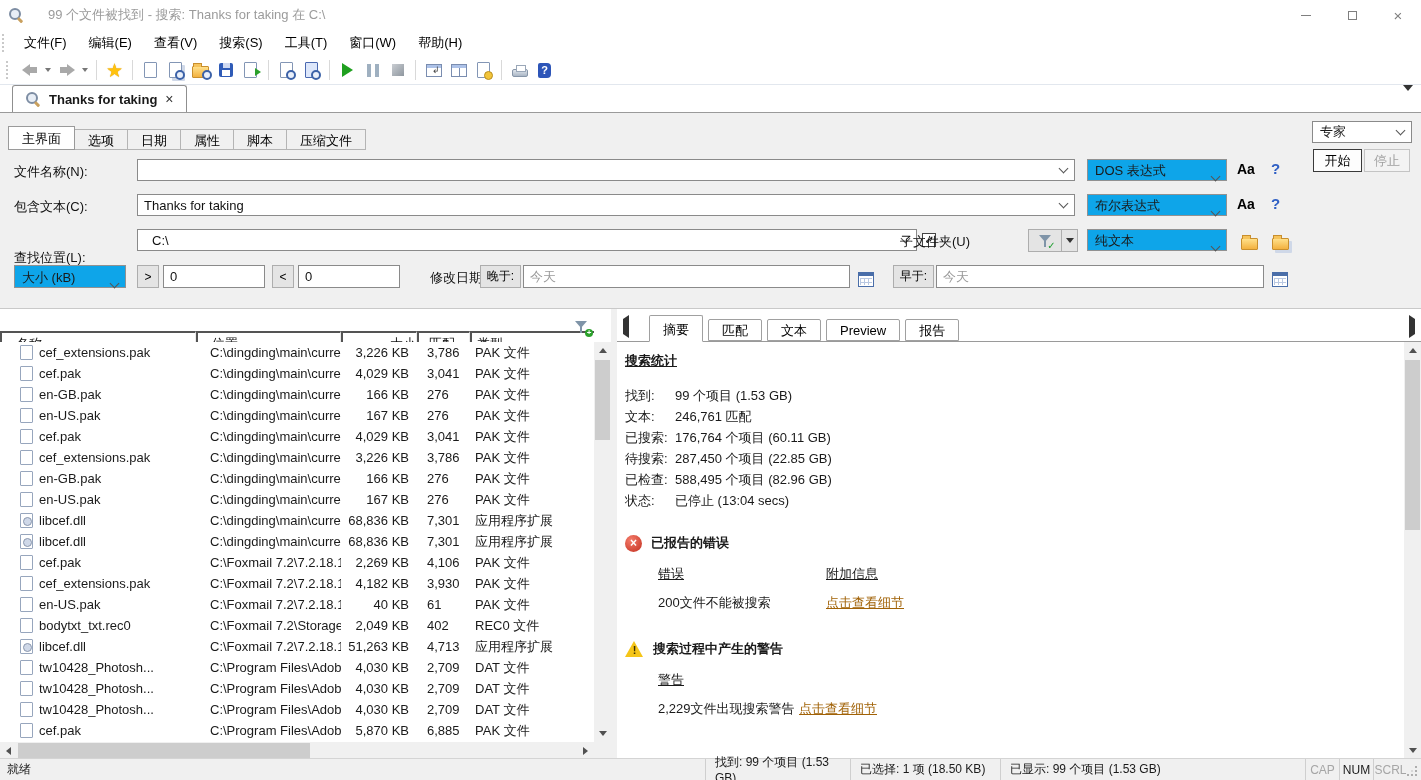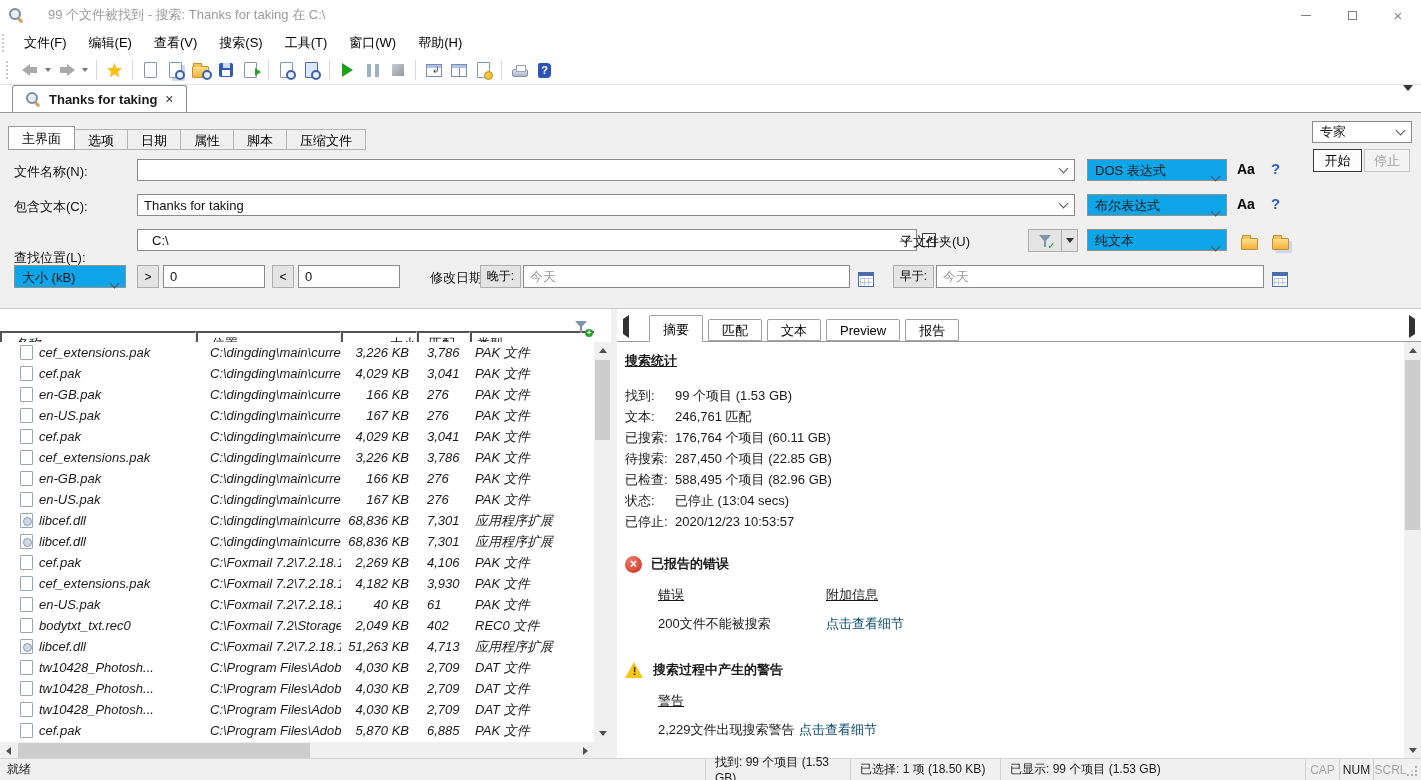--- a/index.html
+++ b/index.html
@@ -101,21 +101,21 @@
   .splitter { position:absolute; left:611px; top:0; width:6px; height:450px; background:#f0f0f0; }
   .rheader { position:absolute; left:0; top:6px; width:594px; height:27px; display:grid;
     grid-template-columns:196px 145px 76px 53px 1fr; border-bottom:1px solid #e3e3e3; background:#fff; align-items:center;margin-top:16px; }
   .hcell { height:100%; display:flex; align-items:center; border-right:1px solid #ececec; font-size:13px; color:#111; background:none; }
   .hcell.c-name { padding-left:14px; }
   .hcell.c-loc  { padding-left:14px; }
   .hcell.c-size { justify-content:flex-end; }
   .hcell.c-match{ padding-left:10px; }
   .hcell.c-type { padding-left:5px; border-right:none; justify-content:space-between; padding-right:5px; }
   .rows { position:absolute; left:0; top:33px; width:594px; bottom:17px; overflow:hidden; }
-  .rrow { height:21px; display:grid; grid-template-columns:196px 145px 76px 53px 1fr; align-items:center; background:#fff;font-style:italic; }
+  .rrow { height:21px; display:grid; grid-template-columns:196px 145px 76px 53px 1fr; align-items:center; background:#fff; }
   .cell { overflow:hidden; white-space:nowrap; font-size:13px; }
   .cell.c-name { padding-left:20px; display:flex; align-items:center; }
   .cell.c-loc  { padding-left:14px; }
   .cell.c-size { text-align:right; padding-right:8px; }
   .cell.c-match{ padding-left:10px; }
   .cell.c-type { padding-left:5px; }
   .fi { width:13px; height:15px; background:#fff; border:1px solid #97a6bd; border-radius:1px; margin-right:6px; flex:0 0 auto; position:relative; }
   .fi-dll::after { content:""; position:absolute; left:2px; top:3px; width:7px; height:7px; border-radius:50%; background:#cfd8e8; border:1px solid #8a97ad; }
   
   .vscroll { position:absolute; width:17px; background:#f0f0f0; }
@@ -151,21 +151,21 @@
     color:#fff; font-weight:bold; font-size:12px; line-height:17px; text-align:center; flex:0 0 auto; }
   .ico-warn { position:relative; width:19px; height:16px; flex:0 0 auto; }
   .ico-warn::before { content:""; position:absolute; left:0; top:0; border-left:9.5px solid transparent; border-right:9.5px solid transparent; border-bottom:16px solid #f5c518; }
   .ico-warn::after { content:"!"; position:absolute; left:0; right:0; top:3px; text-align:center; font-size:11px; font-weight:bold; color:#3a2f00; }
   .tbl-cols { display:flex; margin:13px 0 0 33px; }
   .tbl-cols .c1 { width:168px; text-decoration:underline; }
   .tbl-cols .c2 { text-decoration:underline; }
   .tbl-row { display:flex; margin:11px 0 0 33px; }
   .tbl-row .c1 { width:168px; }
   .tbl-row .c1.narrow { width:141px; }
-  .dlink { color:#0c4a6e; background:none; border:none; font-size:13px; padding:0; }
+  .dlink { color:#a16207; text-decoration:underline; background:none; border:none; font-size:13px; padding:0; }
   
   .statusbar { position:absolute; left:0; bottom:0; width:1421px; height:22px; background:#f0f0f0; border-top:1px solid #d4d4d4; display:flex; align-items:center; font-size:12px; }
   .seg { height:100%; display:flex; align-items:center; padding-left:9px; border-left:1px solid #cfcfcf; }
   .seg.ready { flex:1; border-left:none; padding-left:7px; }
   .seg.w1 { width:145px; } .seg.w2 { width:150px; } .seg.w3 { width:305px; }
   .seg.key { width:34px; justify-content:center; padding-left:0; color:#a6a6a6; }
   .seg.key.on { color:#1a1a1a; }
   .sgrip { width:14px; height:100%; position:relative; }
   .sgrip::after { content:""; position:absolute; right:4px; bottom:4px; width:2px; height:2px; background:#aeaeae;
     box-shadow:-4px 0 #aeaeae, 0 -4px #aeaeae, -8px 0 #aeaeae... ; }
@@ -664,24 +664,20 @@
           <div class="stat">
             <span class="stat-label">已检查:</span>
             <span class="stat-value">588,495 个项目  (82.96 GB)</span>
           </div>
 
           <div class="stat">
             <span class="stat-label">状态:</span>
             <span class="stat-value">已停止  (13:04 secs)</span>
           </div>
 
-          <div class="stat">
-            <span class="stat-label">已停止:</span>
-            <span class="stat-value">2020/12/23 10:53:57</span>
-          </div>
         </div>
 
       <div class="sec-head">
         <span class="ico-err">×</span>
         <span>已报告的错误</span>
       </div>
       <div class="tbl-cols">
         <span class="c1">错误</span>
         <span class="c2">附加信息</span>
       </div>

